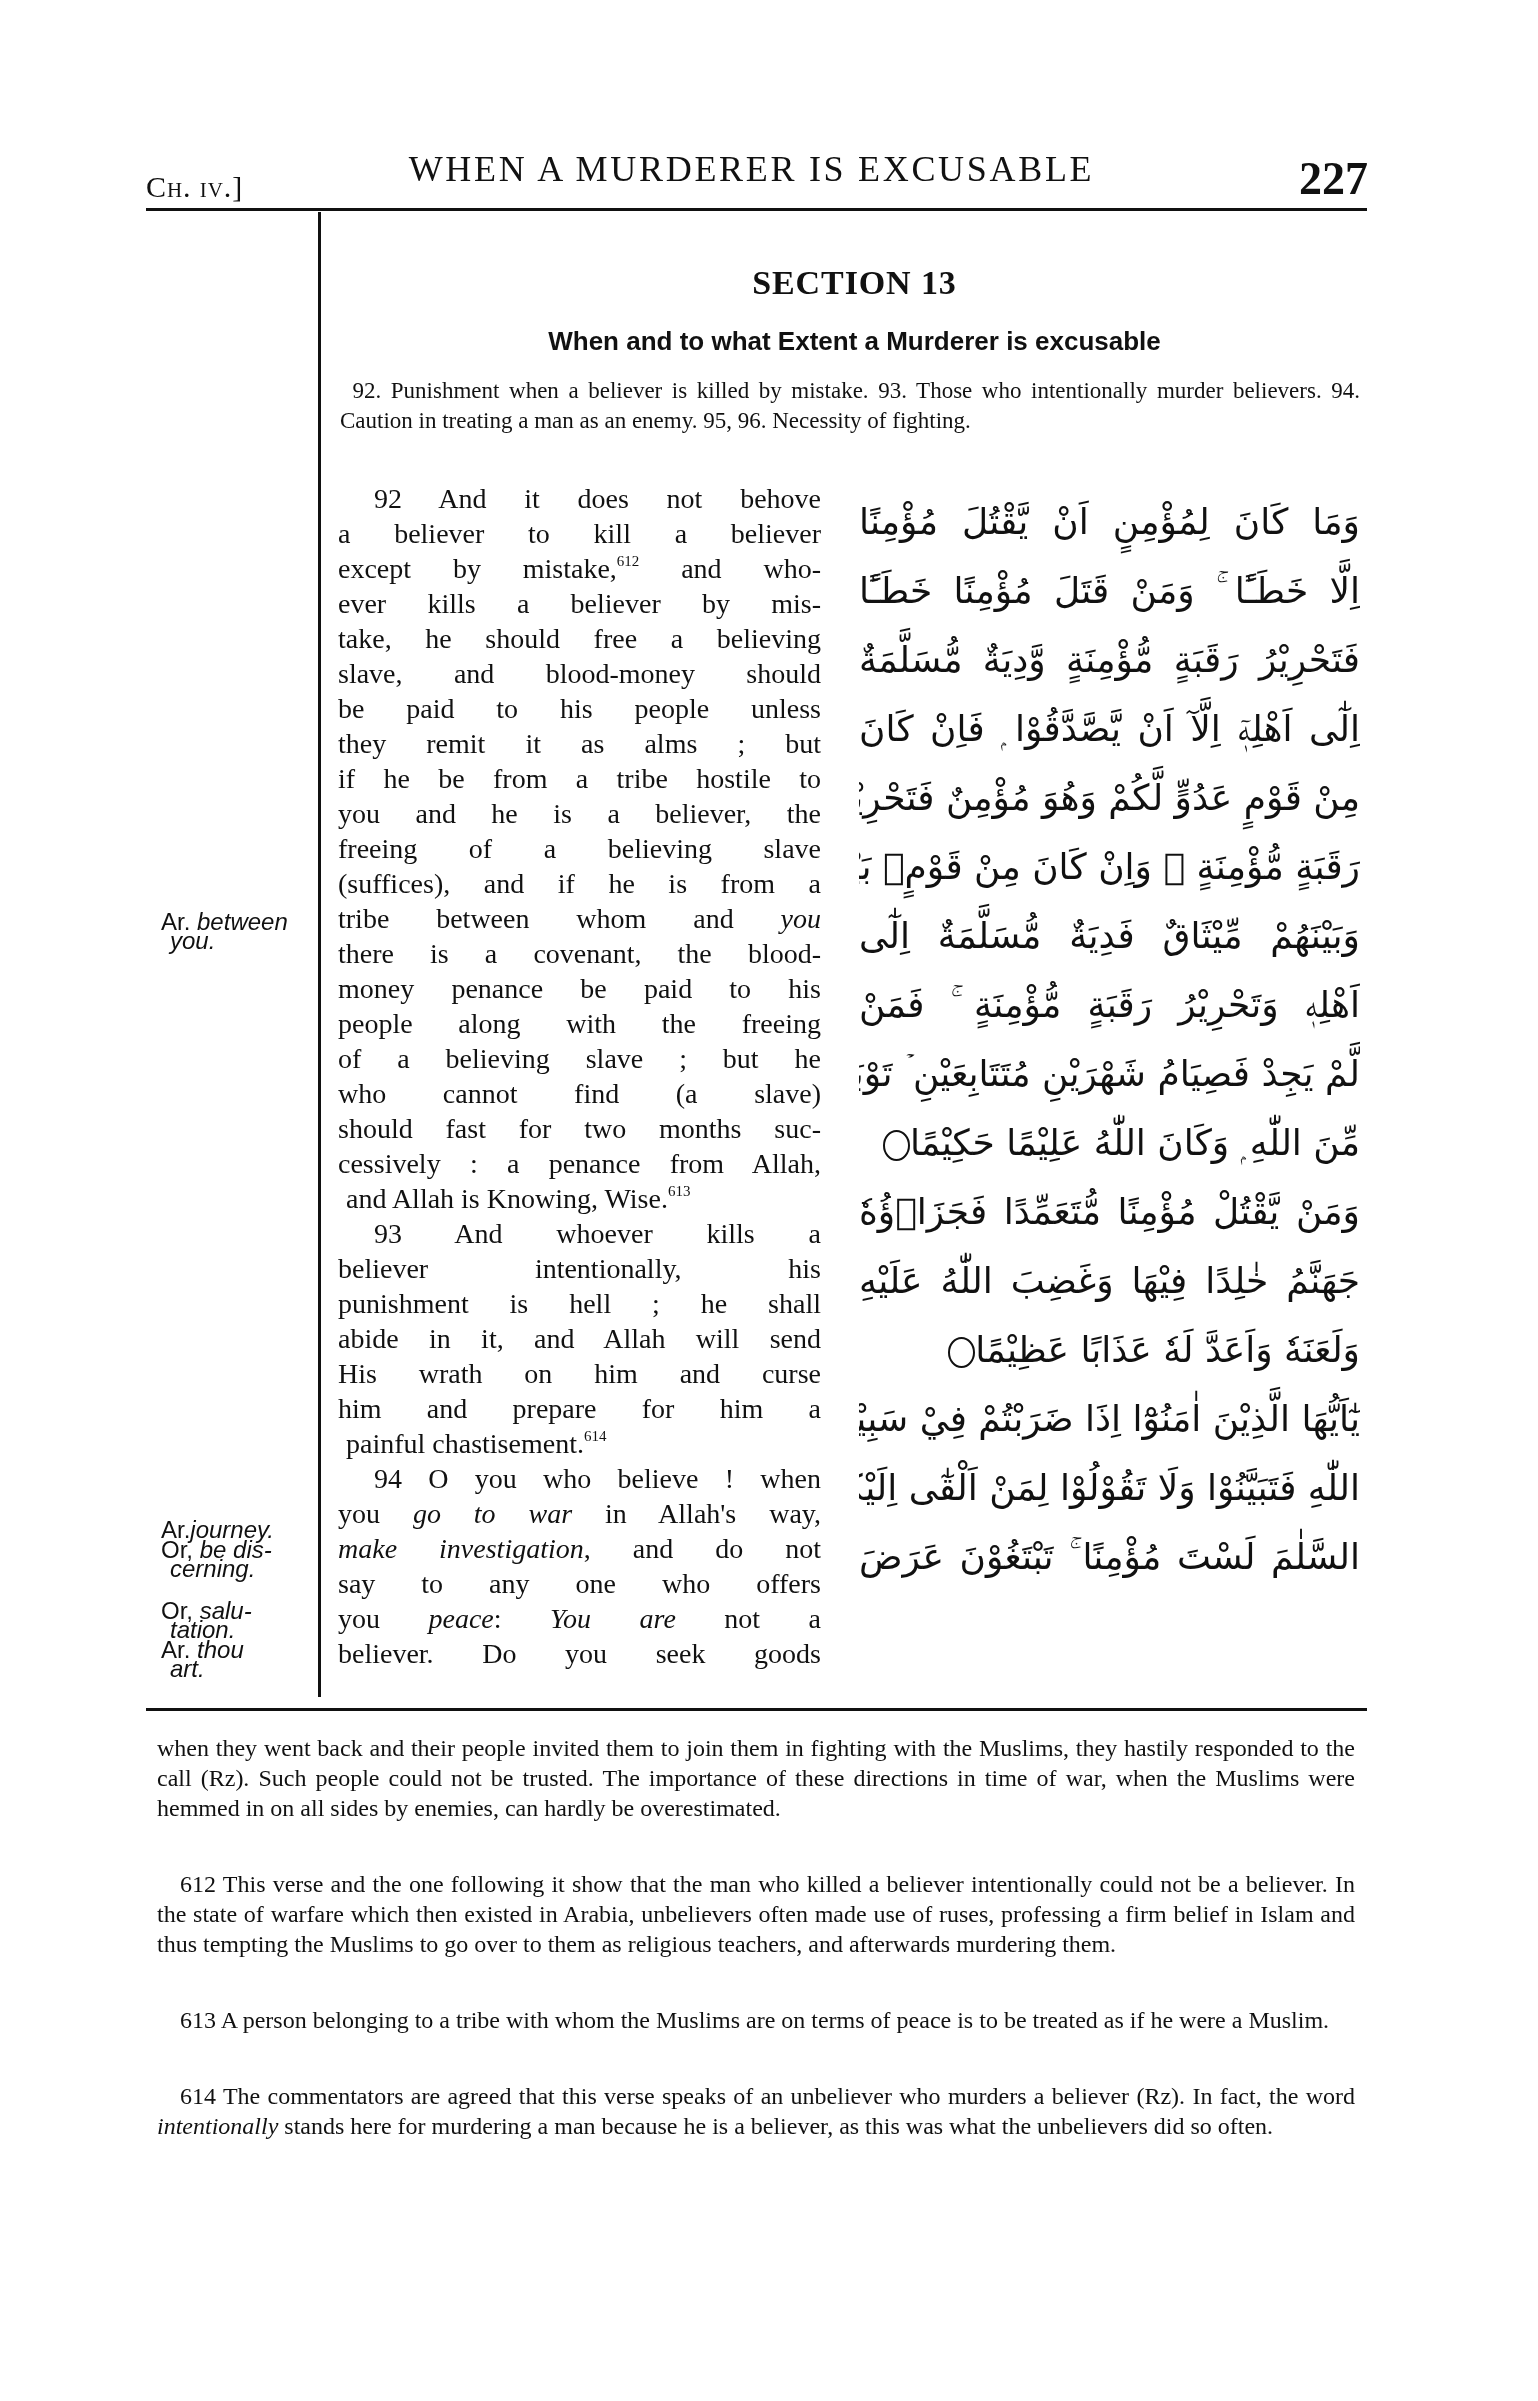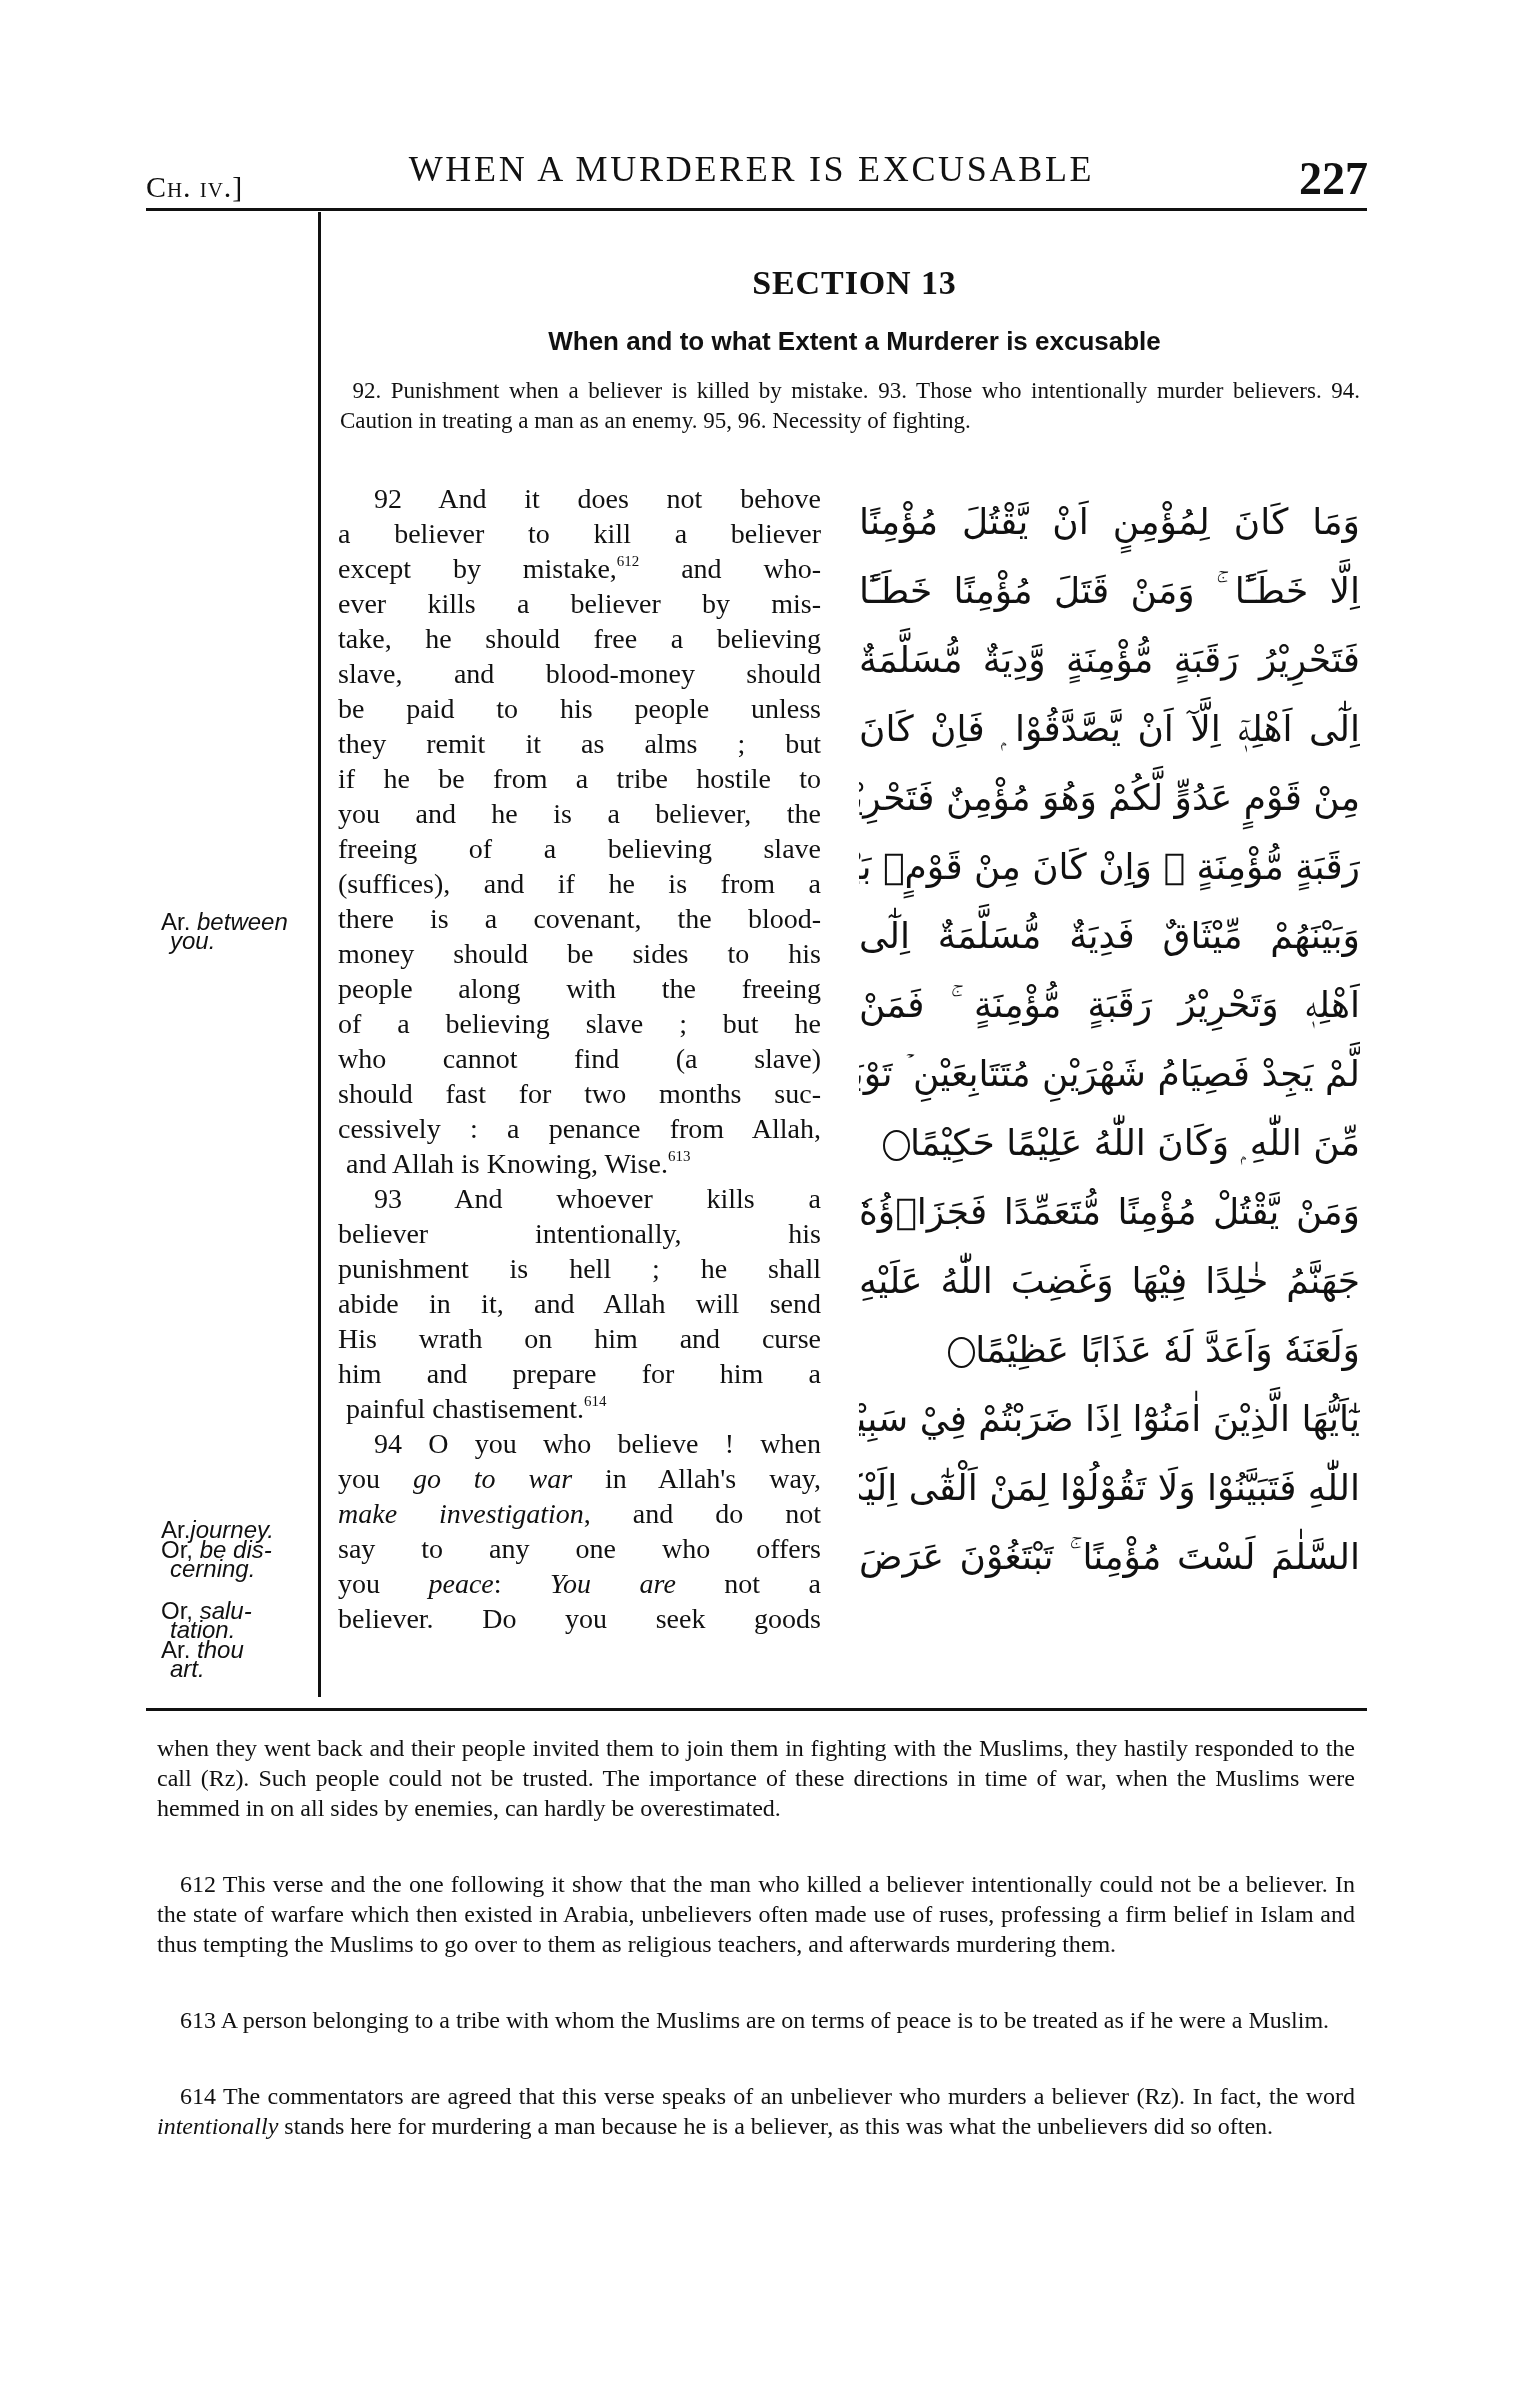--- a/index.html
+++ b/index.html
@@ -99,22 +99,23 @@
   <span class="line"><span>except by mistake,</span><sup>612</sup> <span>and who-</span></span>
   <span class="line">ever kills a believer by mis-</span>
   <span class="line">take, he should free a believing</span>
   <span class="line">slave, and blood-money should</span>
   <span class="line">be paid to his people unless</span>
   <span class="line">they remit it as alms ; but</span>
   <span class="line">if he be from a tribe hostile to</span>
   <span class="line">you and he is a believer, the</span>
   <span class="line">freeing of a believing slave</span>
   <span class="line">(suffices), and if he is from a</span>
+  <span class="line"><span>tribe between whom and</span> <i>you</i></span>
   <span class="line">there is a covenant, the blood-</span>
-  <span class="line">money should be sides to his</span>
+  <span class="line">money penance be paid to his</span>
   <span class="line">people along with the freeing</span>
   <span class="line">of a believing slave ; but he</span>
   <span class="line">who cannot find (a slave)</span>
   <span class="line">should fast for two months suc-</span>
   <span class="line">cessively : a penance from Allah,</span>
   <span class="line last"><span>and Allah is Knowing, Wise.</span><sup>613</sup></span>
   <span class="line ind">93 And whoever kills a</span>
   <span class="line">believer intentionally, his</span>
   <span class="line">punishment is hell ; he shall</span>
   <span class="line">abide in it, and Allah will send</span>

